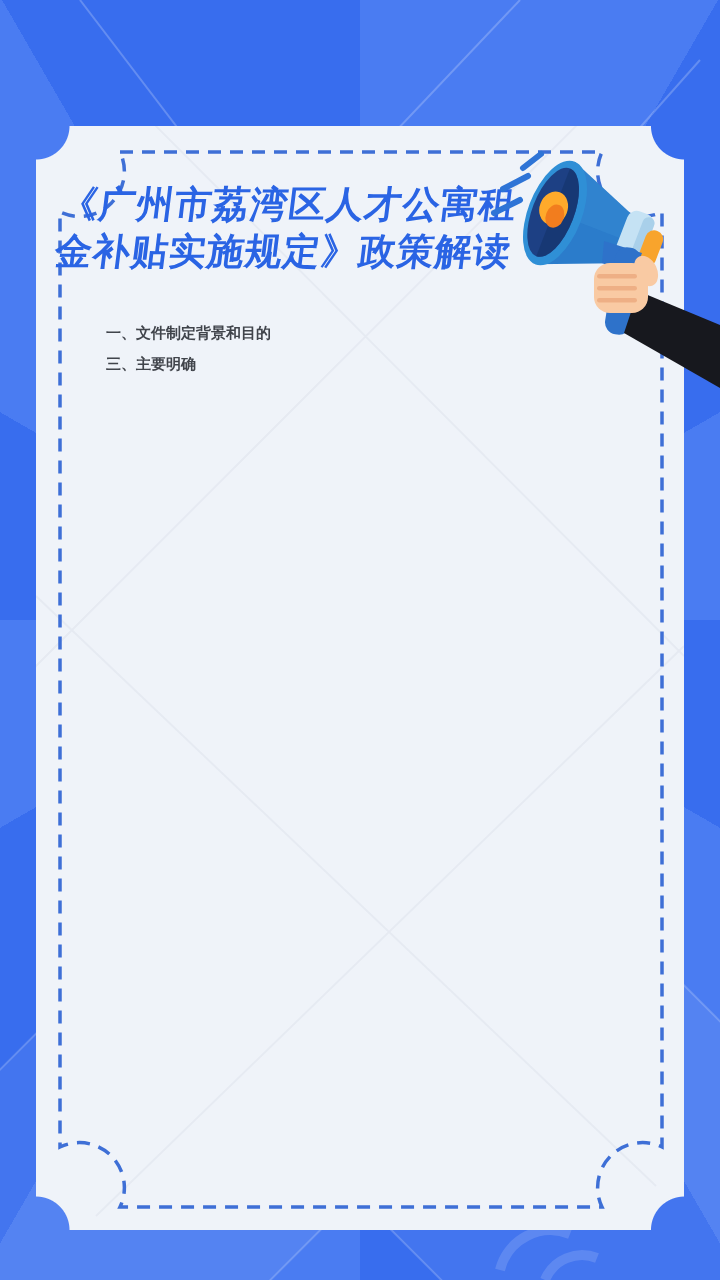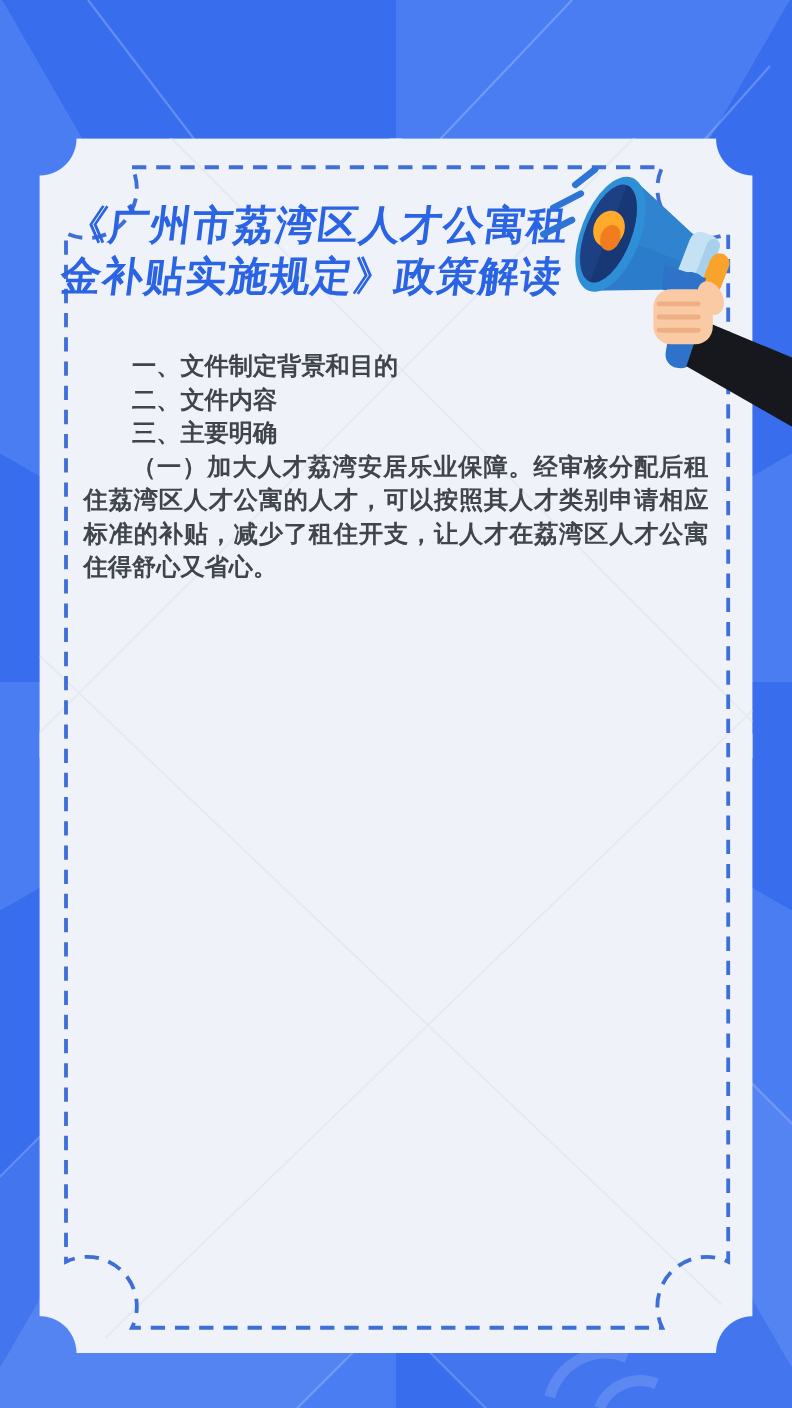--- a/index.html
+++ b/index.html
@@ -33,21 +33,21 @@
   .title{
     position:absolute;left:52px;top:181px;width:468px;
     color:#2a64e4;font-weight:900;font-size:37px;line-height:47px;
     text-align:center;letter-spacing:1px;
     transform:skewX(-7deg);
     z-index:4;
   }
   .title .t-line{white-space:nowrap;}
   .body-text{
     position:absolute;left:76px;top:318px;width:568px;
-    color:#40444b;font-size:22px;line-height:30.5px;font-weight:700;
+    color:#40444b;font-size:15px;line-height:30.5px;font-weight:700;
     text-align:justify;z-index:3;
   }
   .body-text p{margin:0;text-indent:2em;}
   .megaphone{position:absolute;left:478px;top:143px;z-index:6;}
   .border-svg{position:absolute;left:36px;top:126px;z-index:2;}
 </style>
 </head>
 <body>
 
 <div class="bg"></div>
@@ -119,16 +119,14 @@
     <g fill="#edab80" opacity="0.85">
       <rect x="119" y="131" width="40" height="4.5" rx="2.2"></rect>
       <rect x="119" y="143" width="40" height="4.5" rx="2.2"></rect>
       <rect x="119" y="155" width="40" height="4.5" rx="2.2"></rect>
     </g>
   </g>
 </svg>
 
 <div class="body-text">
   <p>一、文件制定背景和目的</p>
-  <p>二、文件内容</p>
   <p>三、主要明确</p>
-  <p>（一）加大人才荔湾安居乐业保障。经审核分配后租住荔湾区人才公寓的人才，可以按照其人才类别申请相应标准的补贴，减少了租住开支，让人才在荔湾区人才公寓住得舒心又省心。</p>
 </div>
 
 </body></html>

